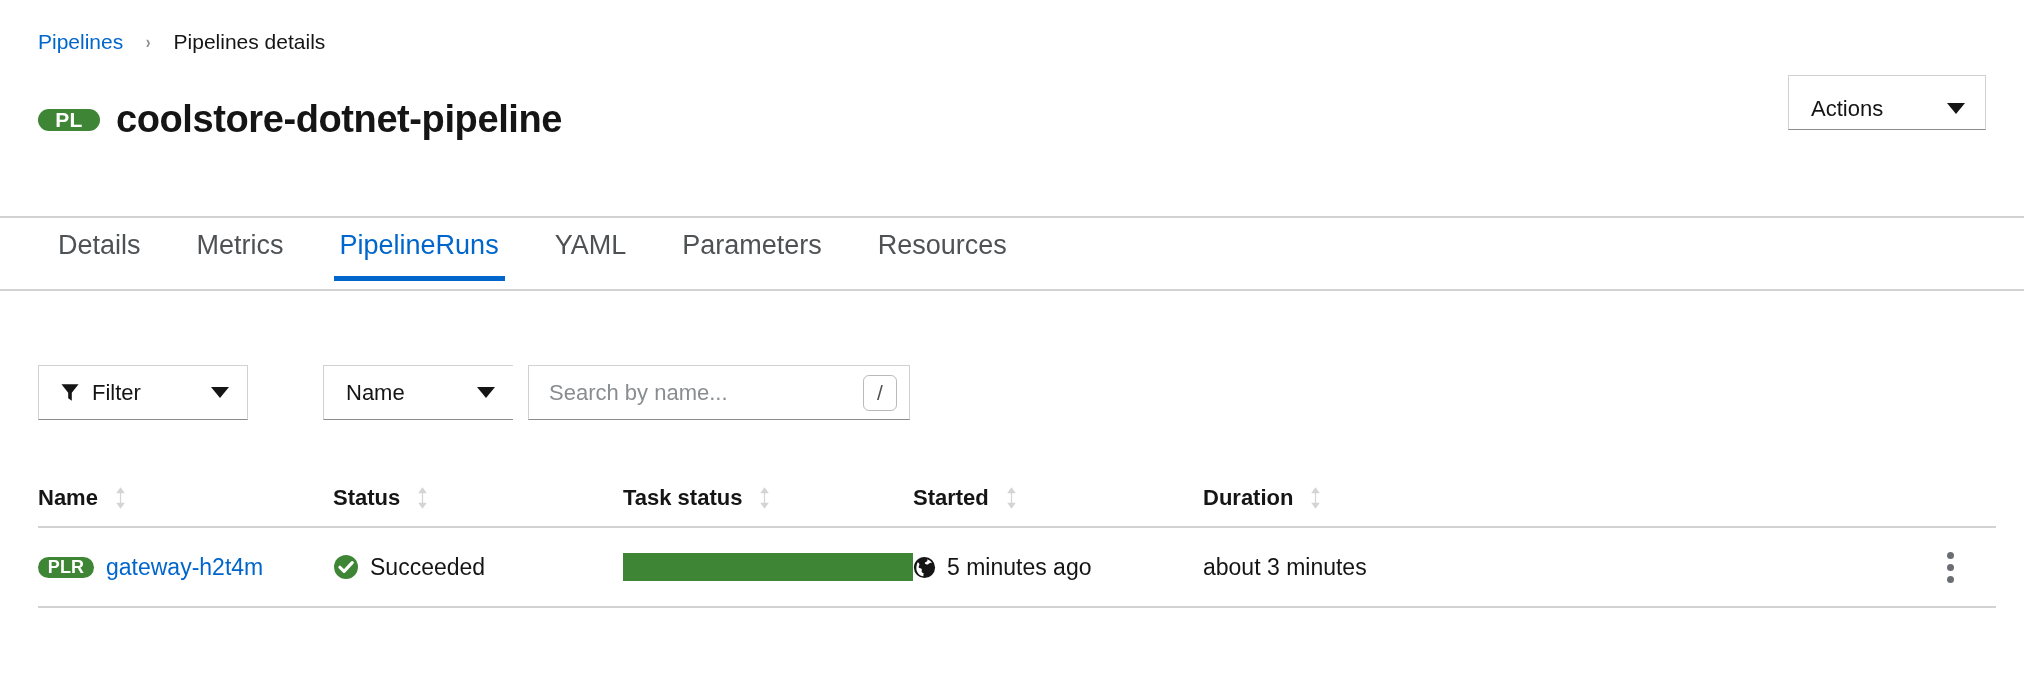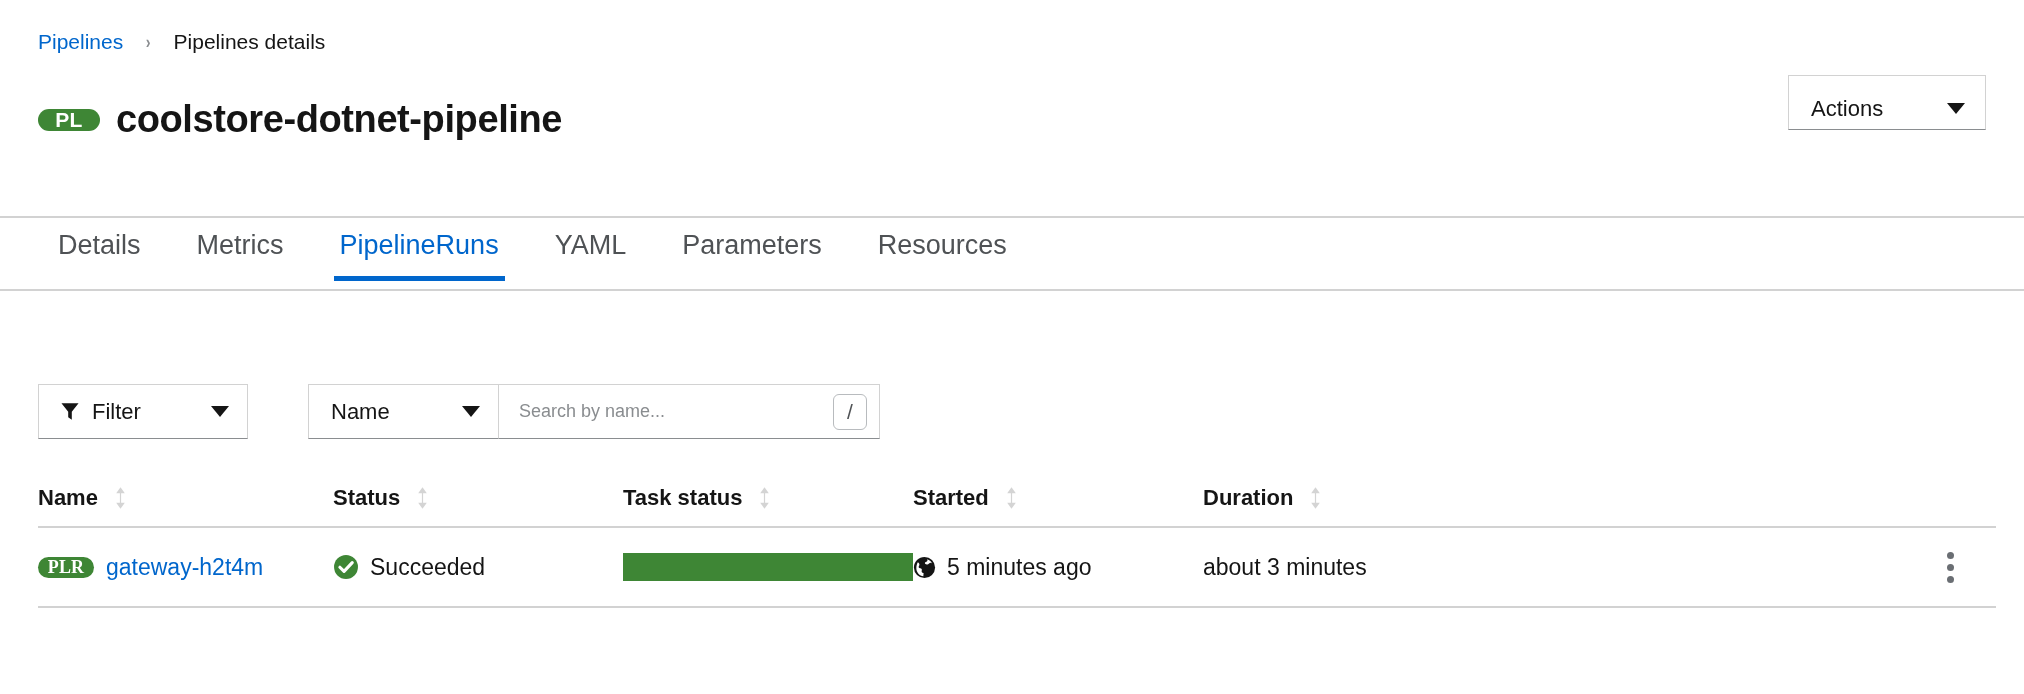--- a/index.html
+++ b/index.html
@@ -90,21 +90,21 @@
     height: 5px; background: #0066cc;
   }
   .hr-tabs {
     position: absolute; left: 0; right: 0; top: 289px;
     height: 2px; background: #d2d2d2;
   }
 
   
   .toolbar {
     position: absolute; left: 38px; top: 365px;
-    display: flex; align-items: center; gap: 0; margin-top: 19px;
+    display: flex; align-items: center; gap: 15px;
   }
   .filter-btn {
     width: 210px; height: 55px;
     background: #fff; border: 1px solid #d2d2d2;
     border-bottom: 1px solid #8a8d90;
     display: flex; align-items: center; gap: 13px;
     padding: 0 18px 0 22px;
     font-size: 22px; color: #151515; cursor: pointer;
   }
   .filter-btn .lbl { flex: 0 0 auto; }
@@ -130,21 +130,21 @@
     width: 382px; height: 55px;
     background: #fff;
     border: 1px solid #d2d2d2;
     border-bottom: 1px solid #8a8d90;
     display: flex; align-items: center;
     padding: 0 12px 0 18px;
   }
   .search-box input {
     flex: 1 1 auto; border: none; outline: none;
     font-family: "Liberation Sans", sans-serif;
-    font-size: 18px; color: #151515; background: transparent;
+    font-size: 22px; color: #151515; background: transparent;
     min-width: 0;
   }
   .search-box input::placeholder { color: #8a8d90; }
   .kbd-slash {
     flex: 0 0 auto;
     width: 34px; height: 36px;
     border: 1px solid #b8bbbe; border-radius: 6px;
     display: flex; align-items: center; justify-content: center;
     font-size: 21px; color: #4f5255;
     background: #fff;
@@ -177,21 +177,21 @@
     font-size: 23px; color: #151515;
   }
   .cell { display: flex; align-items: center; }
 
   .plr-badge {
     display: inline-flex; align-items: center; justify-content: center;
     background: #3e8635; color: #fff;
     border-radius: 20px;
     height: 21px; min-width: 56px; padding: 0 9px;
     font-size: 18px; font-weight: 600; letter-spacing: .2px;
-    margin-right: 12px; flex: 0 0 auto; font-family: Liberation Serif, serif;
+    margin-right: 12px; flex: 0 0 auto;
   }
   .run-link { color: #0066cc; text-decoration: none; cursor: pointer; }
 
   .check-ico { width: 26px; height: 26px; margin-right: 11px; flex: 0 0 auto; }
 
   .taskbar {
     width: 325px; height: 28px; background: #3e8635;
   }
 
   .globe-ico { width: 23px; height: 23px; margin-right: 11px; flex: 0 0 auto; }

